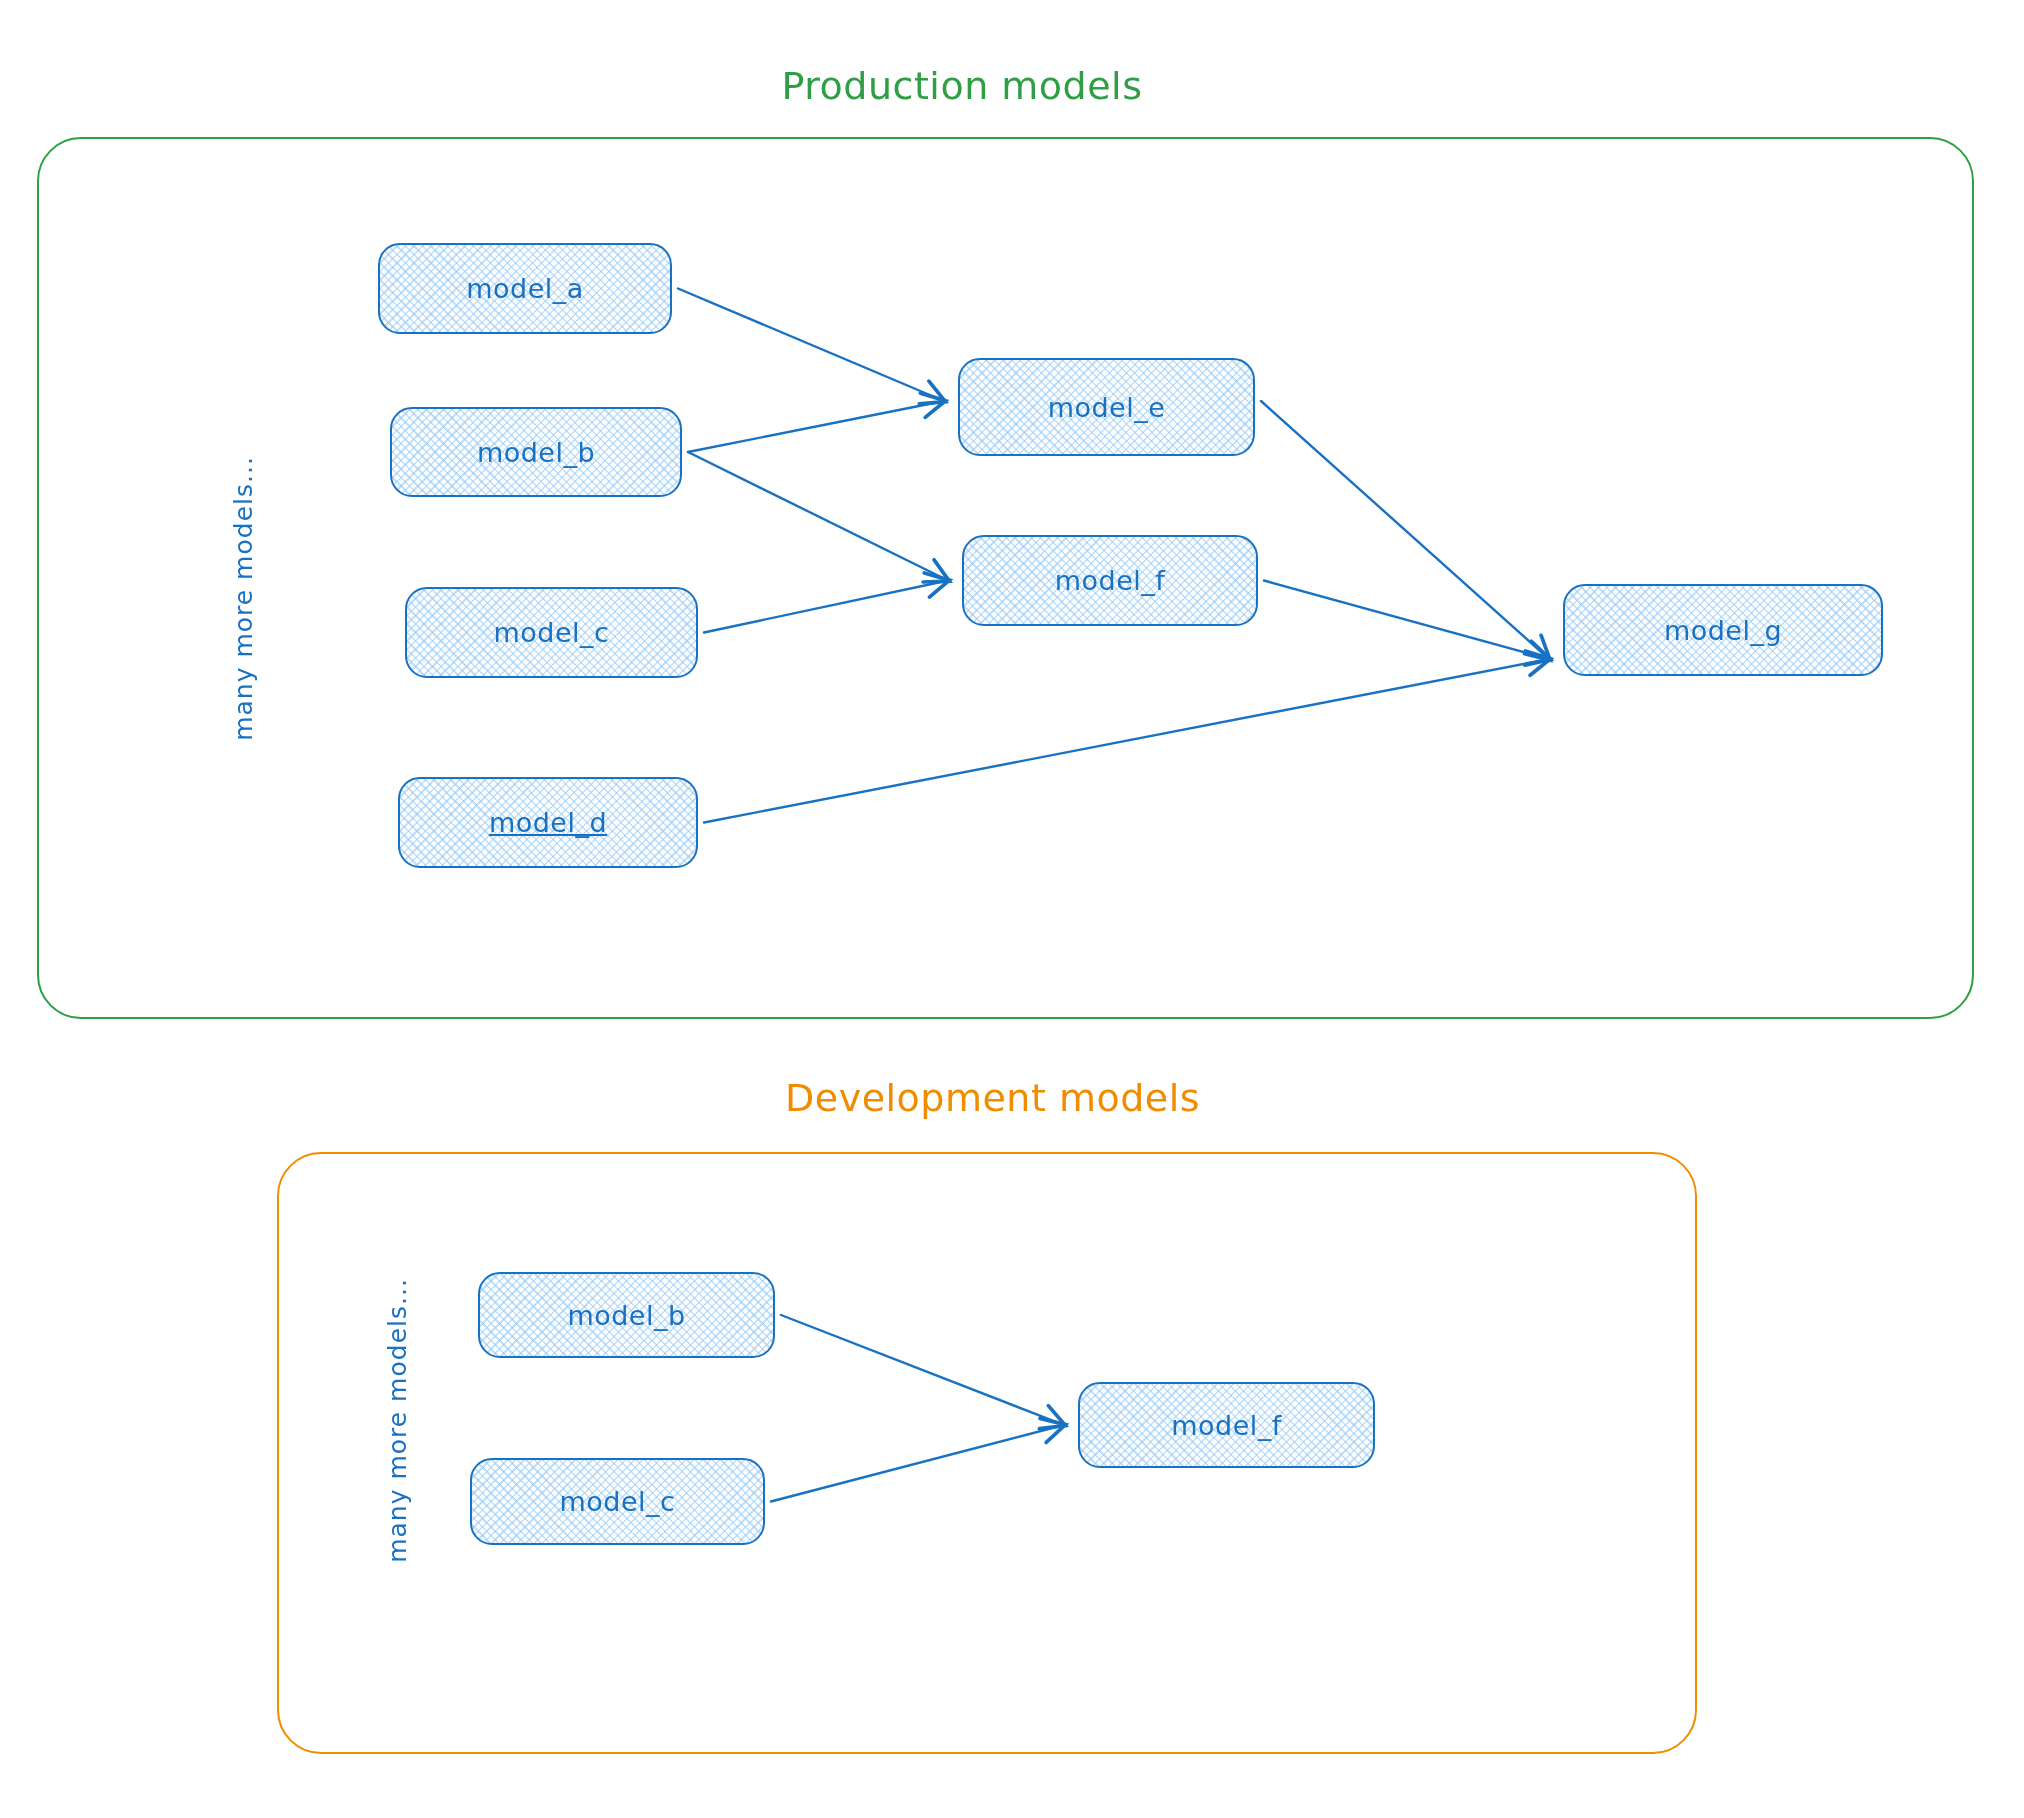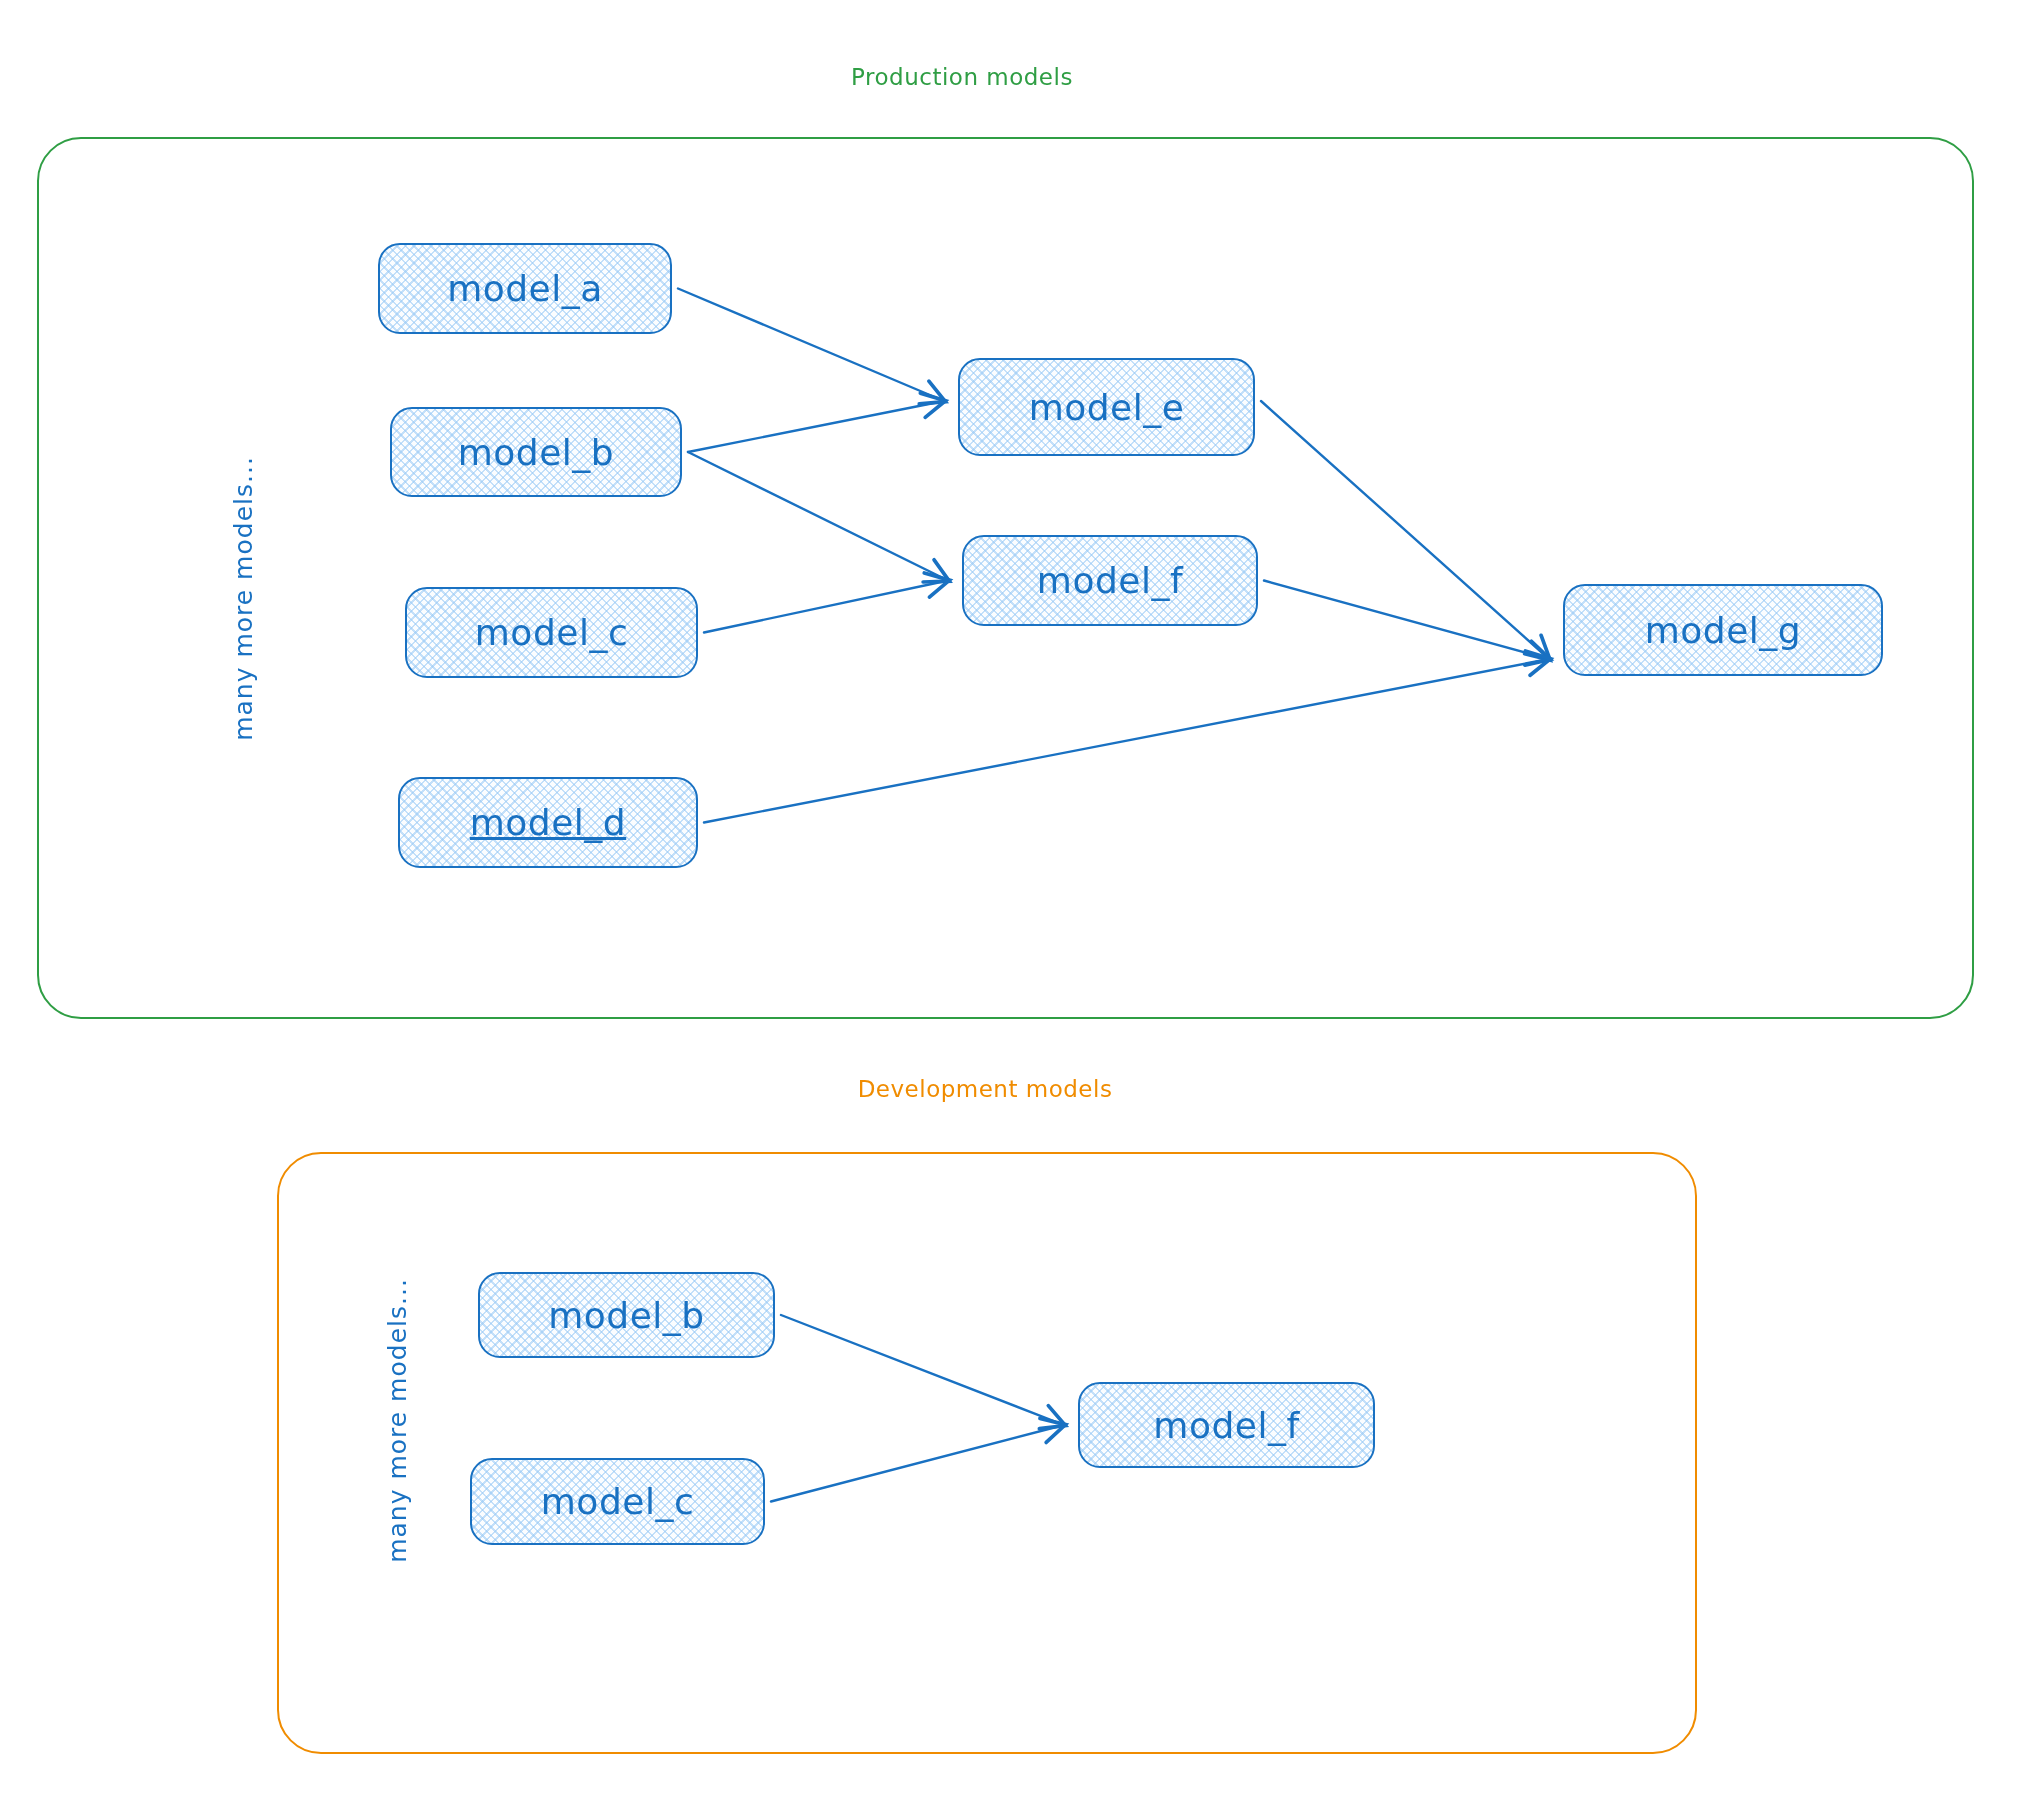--- a/index.html
+++ b/index.html
@@ -11,21 +11,21 @@
   .canvas{
     position:relative;
     width:2024px;height:1818px;
     background:#ffffff;
     font-family:"DejaVu Sans", sans-serif;
     overflow:hidden;
   }
   .section-title{
     position:absolute;
     text-align:center;
-    font-size:23px;
+    font-size:38px;
     letter-spacing:0.5px;
     white-space:nowrap;
   }
   .title-prod{left:762px;top:64px;width:400px;color:var(--green);}
   .title-dev{left:785px;top:1076px;width:400px;color:var(--orange);}
   .container{
     position:absolute;
     border:2.5px solid;
     border-radius:44px;
     background:transparent;
@@ -49,21 +49,21 @@
     white-space:nowrap;
   }
   .side-prod{left:83px;top:584px;}
   .side-dev{left:237px;top:1406px;}
   .node{
     position:absolute;
     display:flex;align-items:center;justify-content:center;
     border:2.5px solid var(--blue);
     border-radius:22px;
     color:var(--blue);
-    font-size:36px;
+    font-size:27px;
     letter-spacing:0.5px;
     background-color:#fbfdff;
     background-image:
       repeating-linear-gradient(45deg, rgba(150,200,245,0.55) 0px, rgba(150,200,245,0.55) 1.6px, transparent 1.6px, transparent 6px),
       repeating-linear-gradient(135deg, rgba(150,200,245,0.55) 0px, rgba(150,200,245,0.55) 1.6px, transparent 1.6px, transparent 6px);
     box-sizing:border-box;
   }
   #edges{
     position:absolute;left:0;top:0;width:2024px;height:1818px;
     pointer-events:none;

